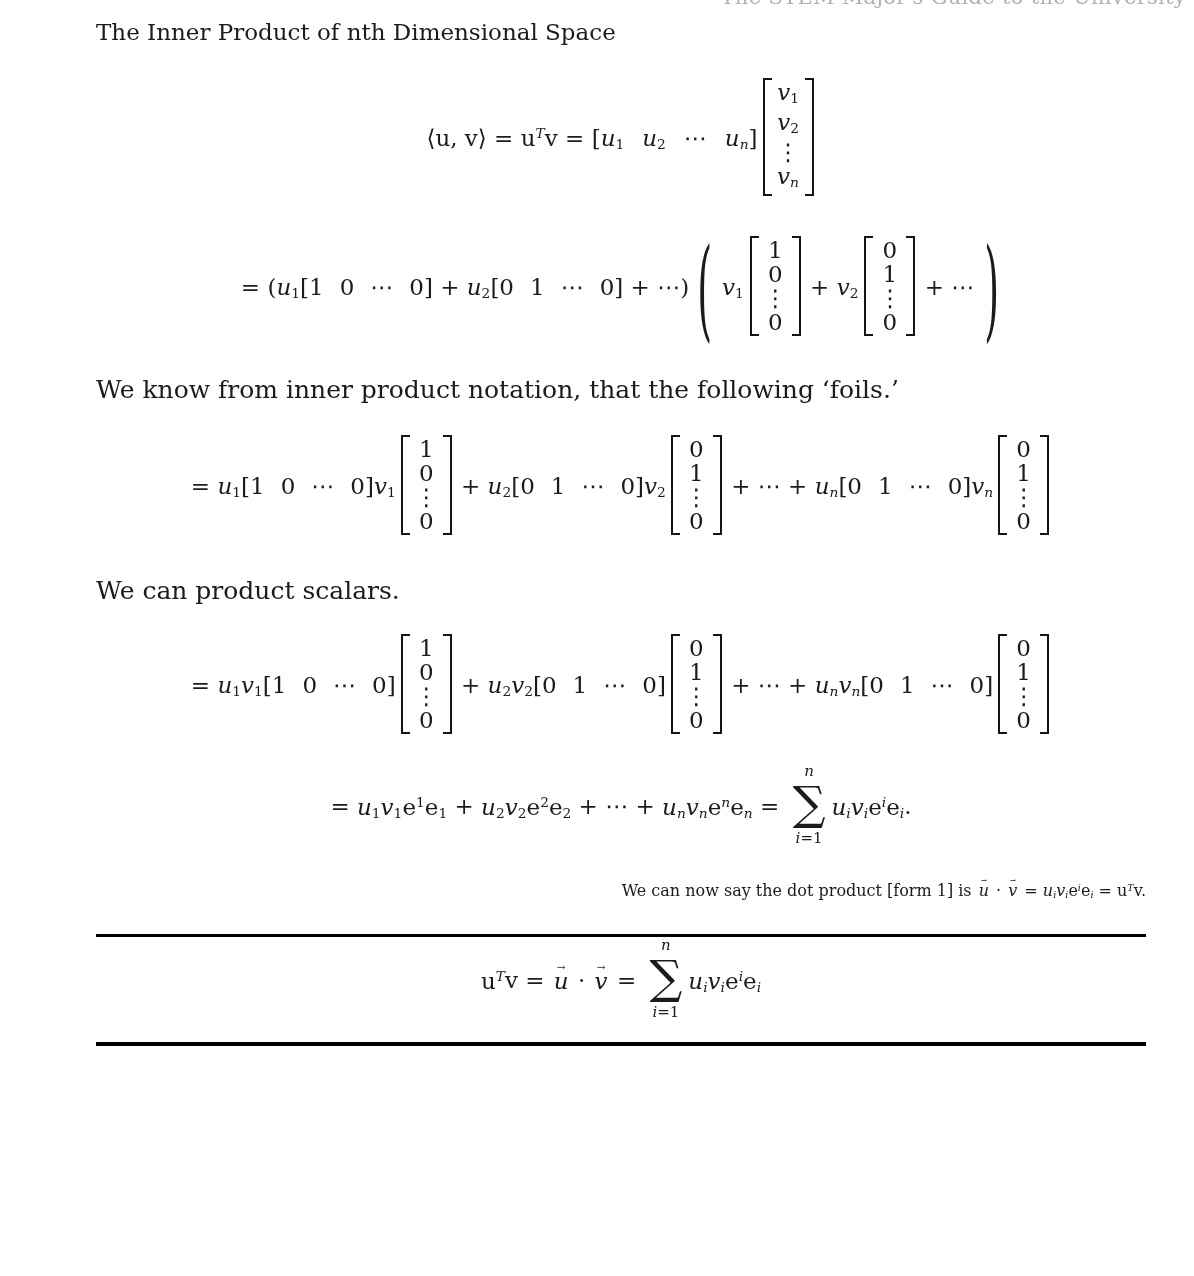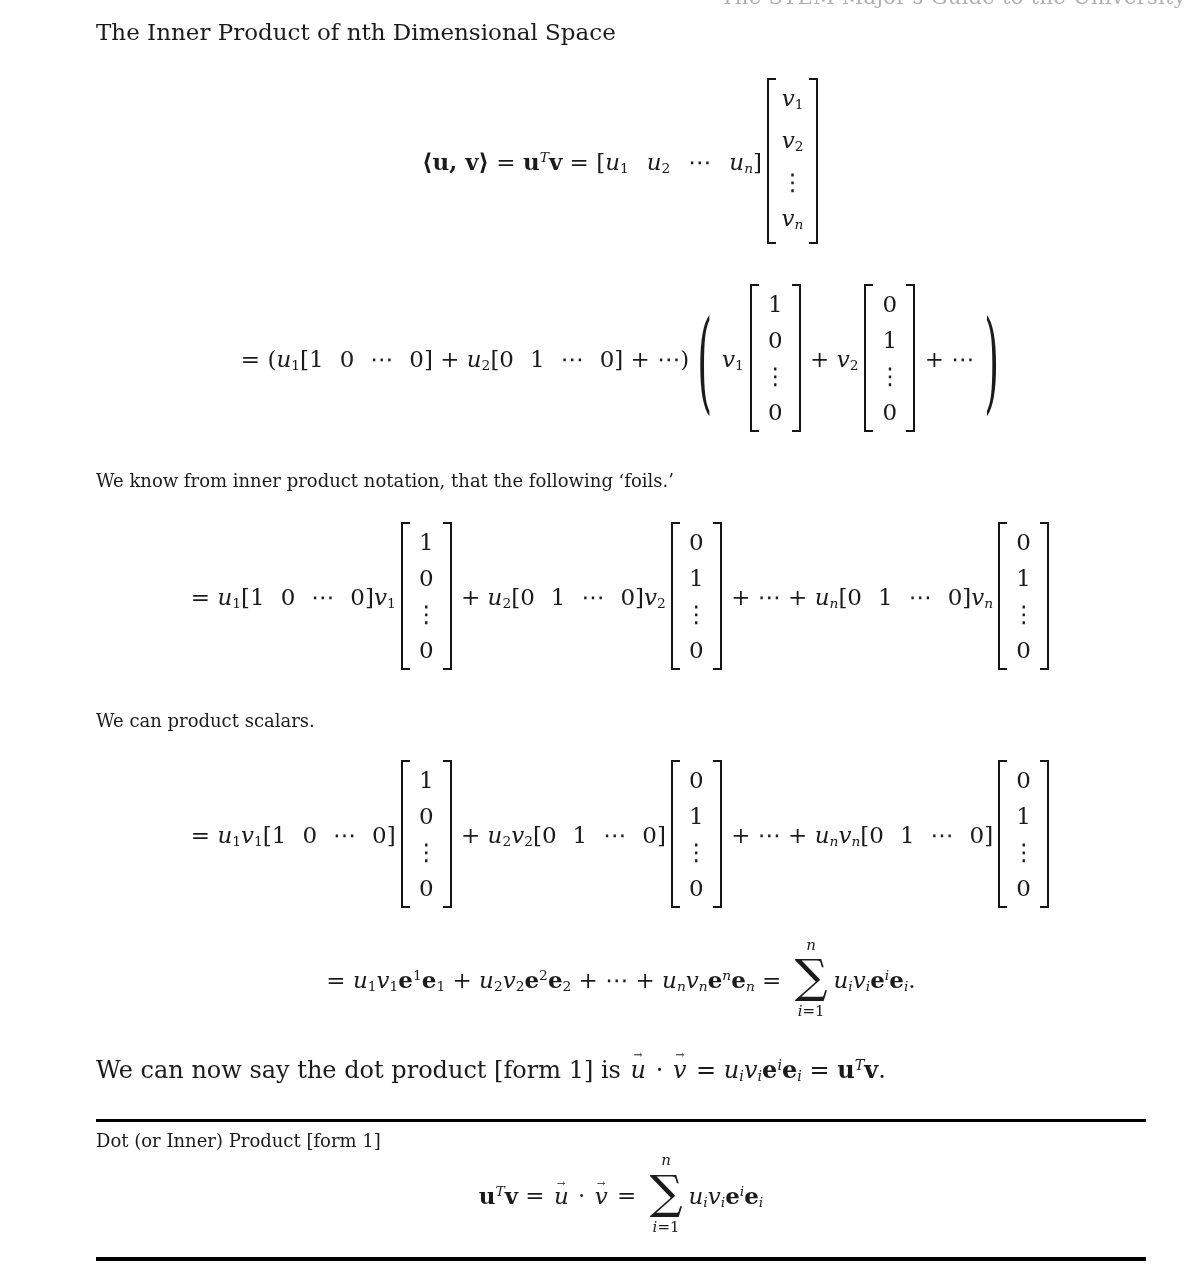--- a/index.html
+++ b/index.html
@@ -7,57 +7,57 @@
     width:1194px; height:1276px; position:relative; overflow:hidden;
     background:#ffffff; color:#1b1b1b;
     font-family:"DejaVu Serif","Liberation Serif",serif;
   }
   .header-partial {
     position:absolute; top:-15px; right:8px;
     font-size:21px; color:#b0b0b0; letter-spacing:.3px; white-space:pre;
   }
   .doc { padding:18px 48px 0 96px; }
   .title { font-size:23px; font-weight:normal; margin:0; line-height:1.25; }
-  .para { font-size:18px; line-height:1.33; margin:0; }
+  .para { font-size:25px; line-height:1.33; margin:0; }
   .closing .line { display:block; }
 
   .equation { text-align:center; white-space:pre; font-size:23px; }
-  .math-inline { white-space:pre; text-align:left; font-size:24px; }
+  .math-inline { white-space:pre; text-align:right; font-size:16px; }
 
   #eq1 { margin-top:34px; }
   #eq2 { margin-top:40px; }
   #p-foils { margin-top:34px; }
   #eq3 { margin-top:32px; }
   #p-commute { margin-top:36px; }
   #eq4 { margin-top:30px; }
   #eq5 { margin-top:30px; }
   #p-dot { margin-top:30px; }
   .rule { border:none; background:#000; height:3px; }
   .rule-top { margin-top:32px; }
   #h-form1 { margin-top:7px; }
   #eq6 { margin-top:4px; }
   .rule-bottom { margin-top:18px; height:4px; }
   #p-closing { margin-top:34px; }
 
   
   .tok { white-space:pre; }
-  .m-b { font-weight:bold; }
+  .m-b { font-weight:normal; }
   .m-i { font-style:italic; }
   .ss { font-size:.6em; }
   .ss.sup { vertical-align:.55em; }
   .ss.sub { vertical-align:-.22em; }
   .msp { display:inline-block; }
 
   
   .cvec { display:inline-flex; align-items:stretch; vertical-align:middle; margin:0 2px; transform:translateY(-3px); }
   .vbr { display:inline-block; width:7px; border:2.6px solid #151515; }
   .vbl { border-right:none; }
   .vbrt { border-left:none; }
   .vcol { display:inline-flex; flex-direction:column; align-items:center; justify-content:center; padding:2px 5px; }
-  .ventry { line-height:36px; }
+  .ventry { line-height:24px; }
 
   
   .bigparen { display:inline-block; vertical-align:middle; font-size:38px; line-height:38px; transform:scaleY(2.9); margin:0 2px; }
 
   
   .sum { display:inline-flex; flex-direction:column; align-items:center; vertical-align:middle; margin:0 6px; transform:translateY(-4px); }
   .sum-top { font-size:15px; line-height:1.1; }
   .sigma { font-size:46px; line-height:1.02; }
   .sum-bot { font-size:15px; line-height:1.1; margin-top:3px; }
 
@@ -84,19 +84,18 @@
   <p id="p-commute" class="para">We can product scalars.</p>
 
   <div id="eq4" class="equation"><span class="tok"><span>= </span></span><span class="tok"><span class="m-i">u</span><span class="ss sub">1</span></span><span class="tok"><span class="m-i">v</span><span class="ss sub">1</span></span><span class="tok"><span>[1</span></span><span class="msp" style="width: 16px;"></span><span class="tok"><span>0</span></span><span class="msp" style="width: 16px;"></span><span class="tok"><span>⋯</span></span><span class="msp" style="width: 16px;"></span><span class="tok"><span>0]</span></span><span class="msp" style="width: 3px;"></span><span class="cvec"><span class="vbr vbl"></span><span class="vcol"><span class="tok ventry"><span>1</span></span><span class="tok ventry"><span>0</span></span><span class="tok ventry"><span>⋮</span></span><span class="tok ventry"><span>0</span></span></span><span class="vbr vbrt"></span></span><span class="tok"><span> + </span></span><span class="tok"><span class="m-i">u</span><span class="ss sub">2</span></span><span class="tok"><span class="m-i">v</span><span class="ss sub">2</span></span><span class="tok"><span>[0</span></span><span class="msp" style="width: 16px;"></span><span class="tok"><span>1</span></span><span class="msp" style="width: 16px;"></span><span class="tok"><span>⋯</span></span><span class="msp" style="width: 16px;"></span><span class="tok"><span>0]</span></span><span class="msp" style="width: 3px;"></span><span class="cvec"><span class="vbr vbl"></span><span class="vcol"><span class="tok ventry"><span>0</span></span><span class="tok ventry"><span>1</span></span><span class="tok ventry"><span>⋮</span></span><span class="tok ventry"><span>0</span></span></span><span class="vbr vbrt"></span></span><span class="tok"><span> + ⋯ + </span></span><span class="tok"><span class="m-i">u</span><span class="ss sub m-i">n</span></span><span class="tok"><span class="m-i">v</span><span class="ss sub m-i">n</span></span><span class="tok"><span>[0</span></span><span class="msp" style="width: 16px;"></span><span class="tok"><span>1</span></span><span class="msp" style="width: 16px;"></span><span class="tok"><span>⋯</span></span><span class="msp" style="width: 16px;"></span><span class="tok"><span>0]</span></span><span class="msp" style="width: 3px;"></span><span class="cvec"><span class="vbr vbl"></span><span class="vcol"><span class="tok ventry"><span>0</span></span><span class="tok ventry"><span>1</span></span><span class="tok ventry"><span>⋮</span></span><span class="tok ventry"><span>0</span></span></span><span class="vbr vbrt"></span></span></div>
 
   <div id="eq5" class="equation"><span class="tok"><span>= </span></span><span class="tok"><span class="m-i">u</span><span class="ss sub">1</span></span><span class="tok"><span class="m-i">v</span><span class="ss sub">1</span></span><span class="tok"><span class="m-b">e</span><span class="ss sup">1</span></span><span class="tok"><span class="m-b">e</span><span class="ss sub">1</span></span><span class="tok"><span> + </span></span><span class="tok"><span class="m-i">u</span><span class="ss sub">2</span></span><span class="tok"><span class="m-i">v</span><span class="ss sub">2</span></span><span class="tok"><span class="m-b">e</span><span class="ss sup">2</span></span><span class="tok"><span class="m-b">e</span><span class="ss sub">2</span></span><span class="tok"><span> + ⋯ + </span></span><span class="tok"><span class="m-i">u</span><span class="ss sub m-i">n</span></span><span class="tok"><span class="m-i">v</span><span class="ss sub m-i">n</span></span><span class="tok"><span class="m-b">e</span><span class="ss sup m-i">n</span></span><span class="tok"><span class="m-b">e</span><span class="ss sub m-i">n</span></span><span class="tok"><span> = </span></span><span class="sum"><span class="tok sum-top"><span class="m-i">n</span></span><span class="sigma">∑</span><span class="sum-bot"><span class="tok"><span class="m-i">i</span></span><span class="tok"><span>=1</span></span></span></span><span class="tok"><span class="m-i">u</span><span class="ss sub m-i">i</span></span><span class="tok"><span class="m-i">v</span><span class="ss sub m-i">i</span></span><span class="tok"><span class="m-b">e</span><span class="ss sup m-i">i</span></span><span class="tok"><span class="m-b">e</span><span class="ss sub m-i">i</span></span><span class="tok"><span>.</span></span></div>
 
   <p id="p-dot" class="para math-inline"><span class="tok"><span>We can now say the dot product [form 1] is </span></span><span class="avar"><span class="ar">→</span><span class="m-i">u</span></span><span class="tok"><span> · </span></span><span class="avar"><span class="ar">→</span><span class="m-i">v</span></span><span class="tok"><span> = </span></span><span class="tok"><span class="m-i">u</span><span class="ss sub m-i">i</span></span><span class="tok"><span class="m-i">v</span><span class="ss sub m-i">i</span></span><span class="tok"><span class="m-b">e</span><span class="ss sup m-i">i</span></span><span class="tok"><span class="m-b">e</span><span class="ss sub m-i">i</span></span><span class="tok"><span> = </span></span><span class="tok"><span class="m-b">u</span><span class="ss sup m-i">T</span></span><span class="tok"><span class="m-b">v</span></span><span class="tok"><span>.</span></span></p>
 
   <div class="rule rule-top"></div>
 
-  <p id="h-form1" class="para">Dot (or Inner) Product [form 1]</p>
 
   <div id="eq6" class="equation"><span class="tok"><span class="m-b">u</span><span class="ss sup m-i">T</span></span><span class="tok"><span class="m-b">v</span></span><span class="tok"><span> = </span></span><span class="avar"><span class="ar">→</span><span class="m-i">u</span></span><span class="tok"><span> · </span></span><span class="avar"><span class="ar">→</span><span class="m-i">v</span></span><span class="tok"><span> = </span></span><span class="sum"><span class="tok sum-top"><span class="m-i">n</span></span><span class="sigma">∑</span><span class="sum-bot"><span class="tok"><span class="m-i">i</span></span><span class="tok"><span>=1</span></span></span></span><span class="tok"><span class="m-i">u</span><span class="ss sub m-i">i</span></span><span class="tok"><span class="m-i">v</span><span class="ss sub m-i">i</span></span><span class="tok"><span class="m-b">e</span><span class="ss sup m-i">i</span></span><span class="tok"><span class="m-b">e</span><span class="ss sub m-i">i</span></span></div>
 
   <div class="rule rule-bottom"></div>
 
 </div>
 
 </body></html>

